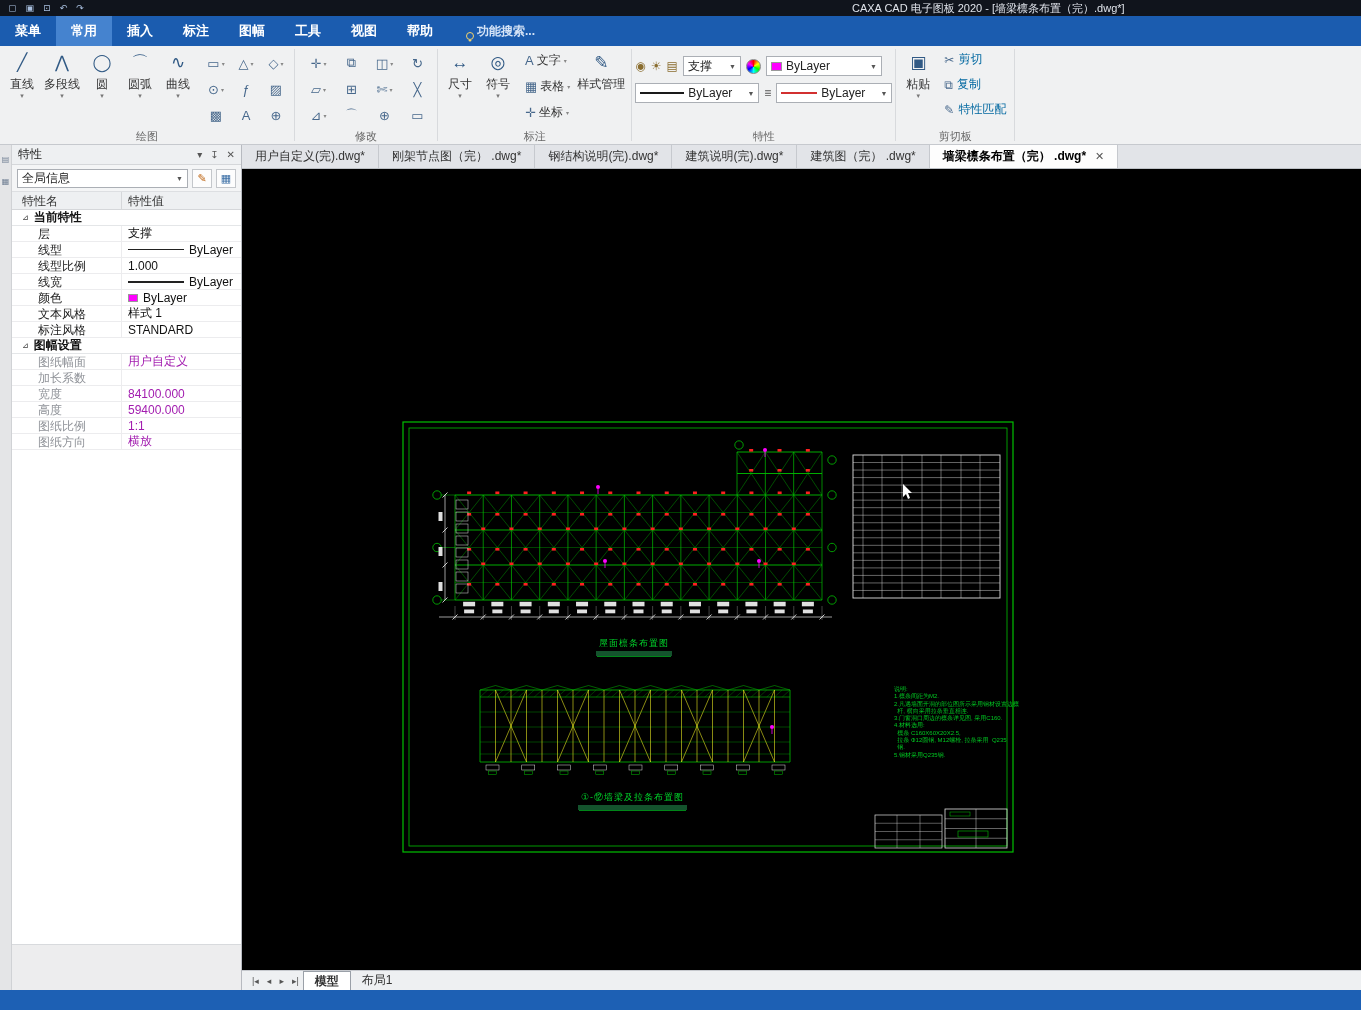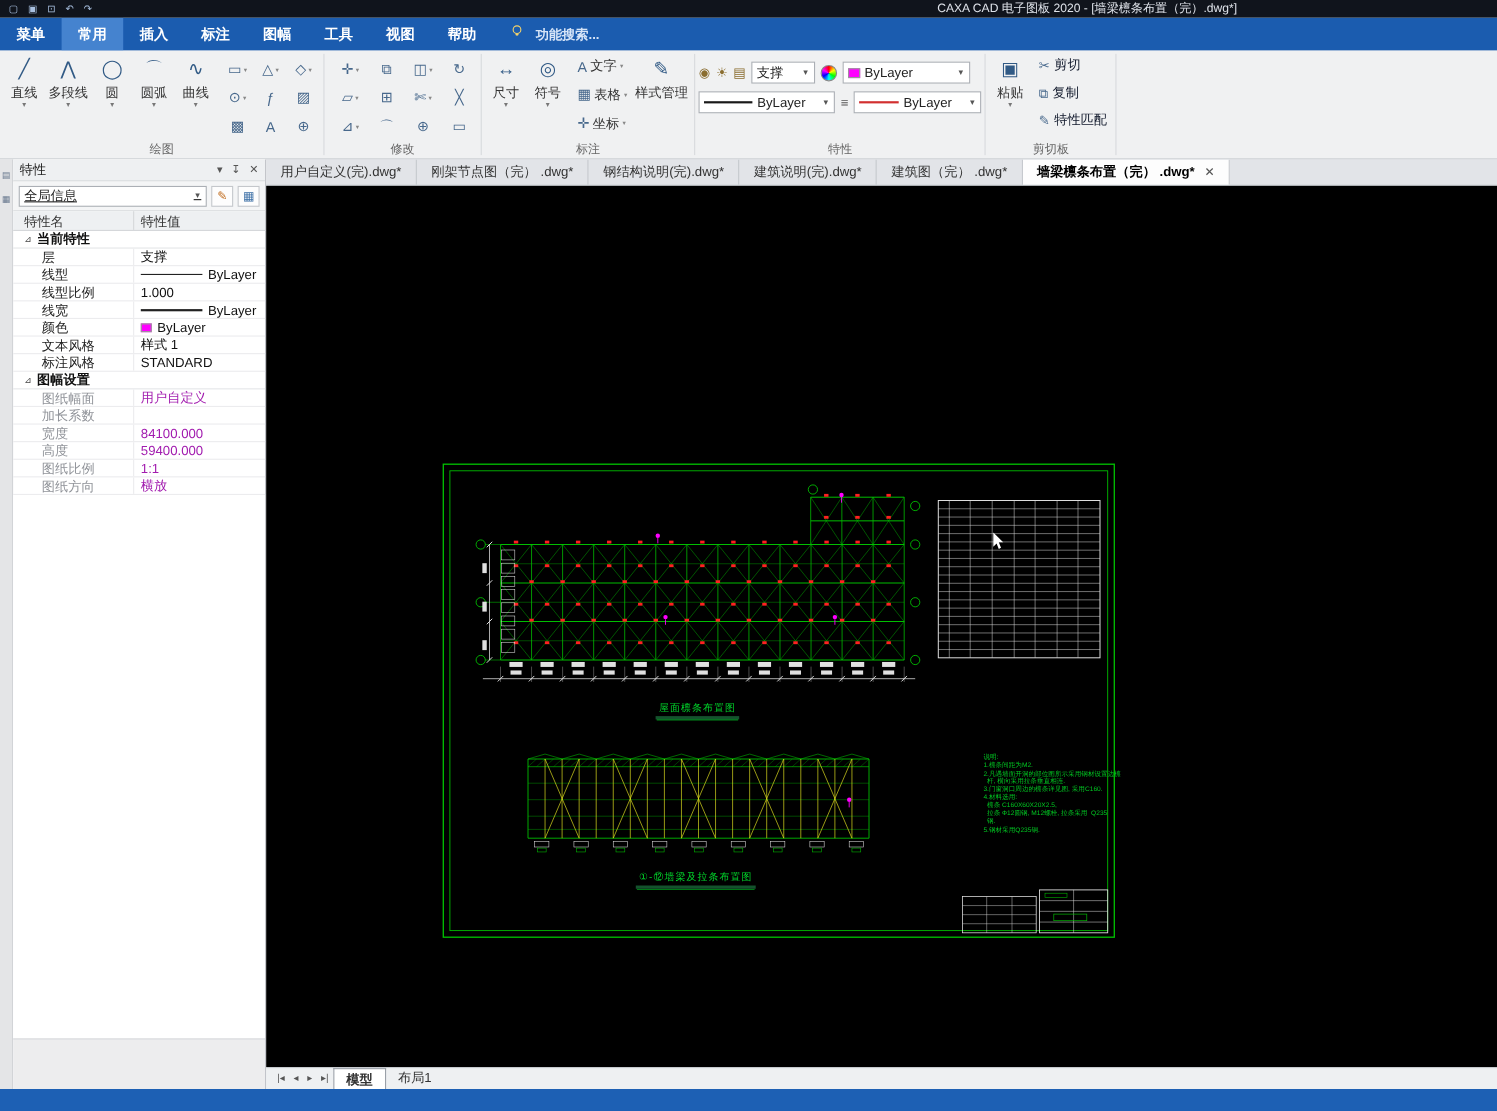--- a/index.html
+++ b/index.html
@@ -8,21 +8,21 @@
 .app{width:1361px;height:1010px;display:flex;flex-direction:column;background:#f0f1f2;}
 
 .titlebar{height:16px;background:#10141c;position:relative;display:flex;align-items:center;flex:0 0 auto;}
 .qat{display:flex;gap:9px;padding-left:8px;}
 .qat .qicon{font-size:9px;color:#a9c0e0;line-height:16px;}
 .win-title{position:absolute;left:852px;top:0;height:16px;line-height:16px;font-size:11px;color:#dfe3ea;white-space:nowrap;}
 
 .menubar{height:30px;background:#1b5caf;display:flex;align-items:center;flex:0 0 auto;font-weight:bold;}
 .menu-item{height:30px;line-height:30px;padding:0 15px;color:#fff;font-size:13px;cursor:default;}
 .menu-item.active{background:#4583cf;}
-.menu-search{display:flex;align-items:flex-start;margin-left:18px;gap:13px;}
+.menu-search{display:flex;align-items:flex-end;margin-left:18px;gap:3px;}
 .bulb-icon{width:8px;height:8px;border:1px solid #f5d36a;border-radius:50%;box-shadow:0 4px 0 -2.5px #f5d36a;}
 .search-label{color:#d6e4f7;font-size:12px;}
 
 .ribbon{height:99px;background:#f0f1f2;border-bottom:1px solid #c6c9ce;display:flex;flex:0 0 auto;}
 .rgroup{display:flex;flex-direction:column;padding:1px 3px 0 3px;}
 .rbody{flex:1;display:flex;align-items:flex-start;}
 .rlabel{height:15px;line-height:15px;text-align:center;font-size:11px;color:#666;}
 .rsep{width:1px;background:#d8dadd;margin:3px 0;}
 .big-btn{min-width:38px;padding:2px 3px 0;display:flex;flex-direction:column;align-items:center;}
 .big-btn .bicon{height:28px;line-height:28px;font-size:17px;color:#315a85;}
@@ -45,32 +45,32 @@
 .combo{height:20px;background:#fff;border:1px solid #abafb5;display:flex;align-items:center;padding:0 4px;gap:4px;font-size:12px;color:#222;}
 .combo .carrow{margin-left:auto;font-size:7px;color:#555;}
 .line-swatch{width:44px;border-top:2px solid #1a1a1a;}
 .line-swatch.red{border-top-color:#d23030;}
 .color-swatch{width:11px;height:9px;background:#f0f;border:1px solid #999;}
 .color-wheel{width:15px;height:15px;border-radius:50%;background:conic-gradient(#f00,#ff0,#0f0,#0ff,#00f,#f0f,#f00);border:1px solid #888;}
 .menu-lines{font-size:12px;color:#555;}
 .clip-col{display:flex;flex-direction:column;margin-left:2px;}
 .clip-row{display:flex;align-items:center;gap:4px;height:25px;padding:0 5px;}
 .clip-row .mic{font-size:12px;color:#47688c;}
-.clip-row .clabel{font-size:12px;color:#0f172a;white-space:nowrap;}
+.clip-row .clabel{font-size:12px;color:#0369a1;white-space:nowrap;}
 
 .workrow{flex:1;display:flex;min-height:0;}
 .leftside{width:242px;display:flex;flex:0 0 auto;background:#ededee;}
 .side-strip{width:12px;background:#e4e5e7;border-right:1px solid #d0d2d5;display:flex;flex-direction:column;align-items:center;padding-top:5px;gap:4px;}
 .strip-btn{width:11px;height:18px;font-size:8px;color:#6a7a90;display:flex;align-items:center;justify-content:center;}
 .prop-panel{flex:1;display:flex;flex-direction:column;background:#fff;border-right:1px solid #b7bac0;min-height:0;}
 .prop-header{height:20px;background:#eef0f2;display:flex;align-items:center;padding:0 6px;border-bottom:1px solid #d5d7da;}
 .prop-title{font-size:12px;color:#222;}
 .prop-hicons{margin-left:auto;display:flex;gap:8px;font-size:10px;color:#555;}
 .prop-toolbar{height:27px;background:#f4f5f6;display:flex;align-items:center;gap:4px;padding:0 5px;border-bottom:1px solid #dddfe2;}
-.scope-combo{flex:1;height:19px;text-decoration:underline;}
+.scope-combo{flex:1;height:19px;}
 .tool-btn{width:20px;height:19px;border:1px solid #c4c7cb;background:#fdfdfd;display:flex;align-items:center;justify-content:center;font-size:11px;color:#3a6ea5;}
 .tool-btn.orange{color:#c06a1a;}
 .pt-head{display:flex;height:18px;background:#eef0f2;border-bottom:1px solid #d5d7da;font-size:12px;color:#333;}
 .pt-head .ptn{width:110px;padding-left:10px;border-right:1px solid #d5d7da;line-height:18px;}
 .pt-head .ptv{flex:1;padding-left:6px;line-height:18px;}
 .pt-section{height:16px;font-weight:bold;font-size:12px;color:#111;padding-left:10px;border-bottom:1px solid #e4e6e8;display:flex;align-items:center;gap:5px;}
 .pt-section .tri{font-size:8px;color:#444;font-weight:normal;}
 .prow-line{display:flex;height:16px;border-bottom:1px solid #ececee;font-size:12px;}
 .prow-line .pname{width:110px;padding-left:26px;border-right:1px solid #ececee;line-height:16px;color:#222;white-space:nowrap;overflow:hidden;}
 .prow-line .pval{flex:1;padding-left:6px;color:#111;display:flex;align-items:center;gap:5px;overflow:hidden;white-space:nowrap;}
@@ -82,21 +82,21 @@
 .prop-fill{flex:1;background:#fff;}
 .prop-bottom{height:46px;background:#ededee;border-top:1px solid #d8dadd;}
 
 .rightside{flex:1;display:flex;flex-direction:column;min-width:0;}
 .doctabs{height:24px;background:#e2e4e8;display:flex;align-items:stretch;border-bottom:1px solid #bcc0c5;flex:0 0 auto;overflow:hidden;}
 .dtab{display:flex;align-items:center;padding:0 13px;font-size:12px;color:#333;border-right:1px solid #c6c9ce;white-space:nowrap;}
 .dtab.active{background:#fdfdfd;color:#000;font-weight:bold;gap:9px;}
 .dtab .tclose{font-weight:normal;font-size:11px;color:#555;}
 .canvas{position:relative;width:1119px;height:801px;background:#000;overflow:hidden;flex:0 0 auto;}
 .canvas svg{position:absolute;left:0;top:0;}
-.cad-title{position:absolute;color:#00d42a;font-size:9px;letter-spacing:1px;white-space:nowrap;border-bottom:3px solid #14532d;box-shadow:0 2px 0 -1px #008518;padding:0 3px 1px;}
+.cad-title{position:absolute;color:#00d42a;font-size:9px;letter-spacing:1px;white-space:nowrap;border-bottom:5px solid #14532d;box-shadow:0 2px 0 -1px #008518;padding:0 3px 1px;}
 .roof-title{left:354px;top:468px;}
 .wall-title{left:336px;top:622px;}
 .cad-notes{position:absolute;left:652px;top:517px;width:120px;color:#00c822;font-size:6px;line-height:7.3px;}
 .cad-notes div{white-space:pre;}
 
 .modeltabs{height:20px;background:#eef0f2;border-top:1px solid #c6c9ce;display:flex;align-items:center;flex:0 0 auto;}
 .mt-arrow{font-size:9px;color:#555;padding:0 4px;}
 .mtab{height:19px;line-height:18px;padding:0 11px;font-size:12px;color:#333;}
 .mtab.active{background:#fff;font-weight:bold;border:1px solid #9aa0a8;border-bottom:none;}
 .statusbar{height:20px;background:#1d60b4;flex:0 0 auto;}

